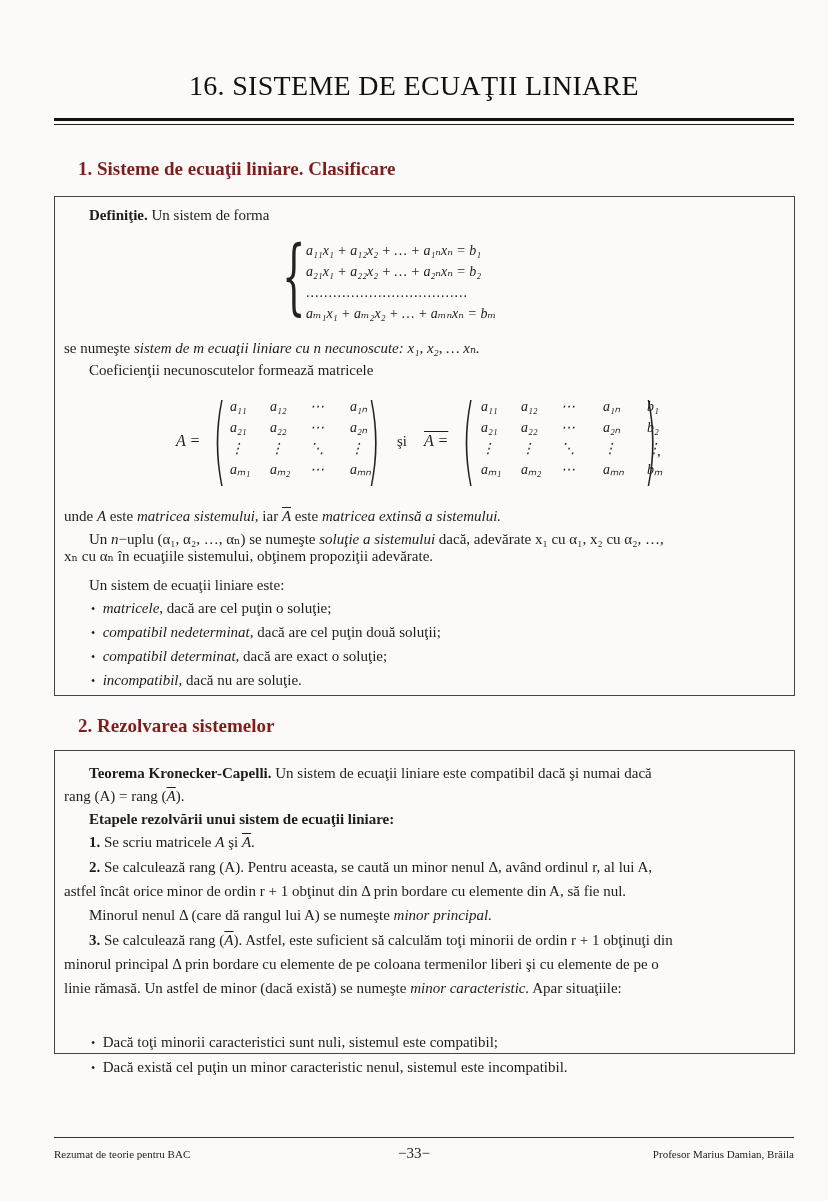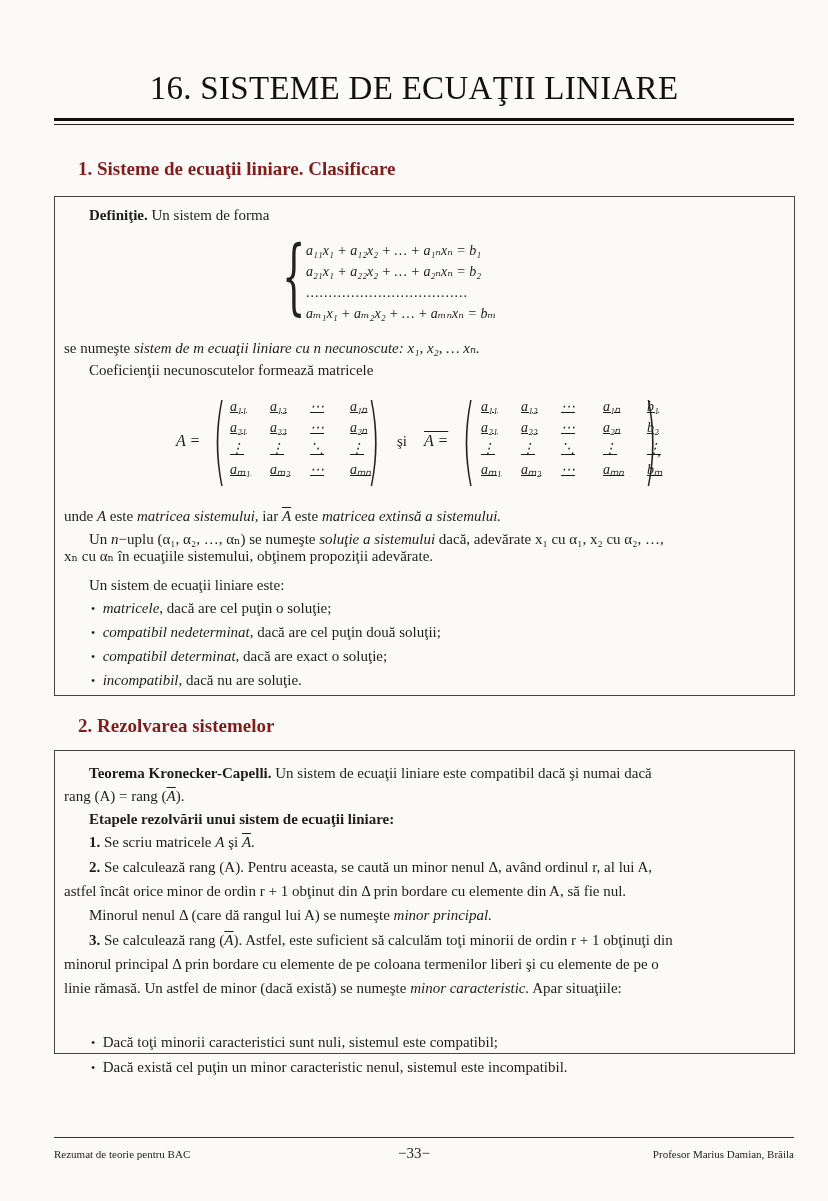--- a/index.html
+++ b/index.html
@@ -6,21 +6,21 @@
   body {
     width: 828px; height: 1201px; position: relative; overflow: hidden;
     background: #fbfaf8;
     font-family: "DejaVu Serif", "Liberation Serif", serif;
     color: #1a1a1a;
   }
   .abs { position: absolute; }
   .title {
     left: 0; width: 828px; top: 70px; text-align: center;
     font-family: "Liberation Serif", "DejaVu Serif", serif;
-    font-size: 33px; letter-spacing: 0.3px; color: #111;
+    font-size: 28px; letter-spacing: 0.3px; color: #111;
   }
   .rule-thick { left: 54px; width: 740px; top: 118px; height: 3px; background: #111; }
   .rule-thin  { left: 54px; width: 740px; top: 124px; height: 1px; background: #222; }
   .section-h {
     font-family: "Liberation Serif", "DejaVu Serif", serif;
     font-weight: bold; font-size: 19px; color: #7f1d1d;
   }
   .box { left: 54px; width: 739px; border: 1px solid #444; background: transparent; }
   .txt {
     font-family: "Liberation Serif", "DejaVu Serif", serif;
@@ -30,21 +30,21 @@
   .b { font-weight: bold; }
   .math { font-family: "Liberation Serif", "DejaVu Serif", serif; font-style: italic; }
   .brace {
     font-family: "DejaVu Serif", serif; font-size: 82px; line-height: 82px; color: #222;
     transform: scaleX(0.45); transform-origin: left top;
   }
   .paren {
     font-family: "DejaVu Sans", sans-serif; font-size: 96px; line-height: 96px; color: #222;
     transform: scaleX(0.35); transform-origin: left top; font-weight: 200;
   }
-  .mx { font-family: "Liberation Serif", serif; font-style: italic; font-size: 14px; text-decoration: underline; }
+  .mx { font-family: "Liberation Serif", serif; font-style: italic; font-size: 14px; }
   .bar { text-decoration: overline; }
   .footer-rule { left: 54px; width: 740px; top: 1137px; height: 1px; background: #333; }
   .foot { font-family: "Liberation Serif", "DejaVu Serif", serif; font-size: 11px; color: #222; }
   .bullet { font-size: 12px; }
 </style>
 </head>
 <body>
 
 <div class="abs title">16. SISTEME DE ECUAŢII LINIARE</div>
 <div class="abs rule-thick"></div>

